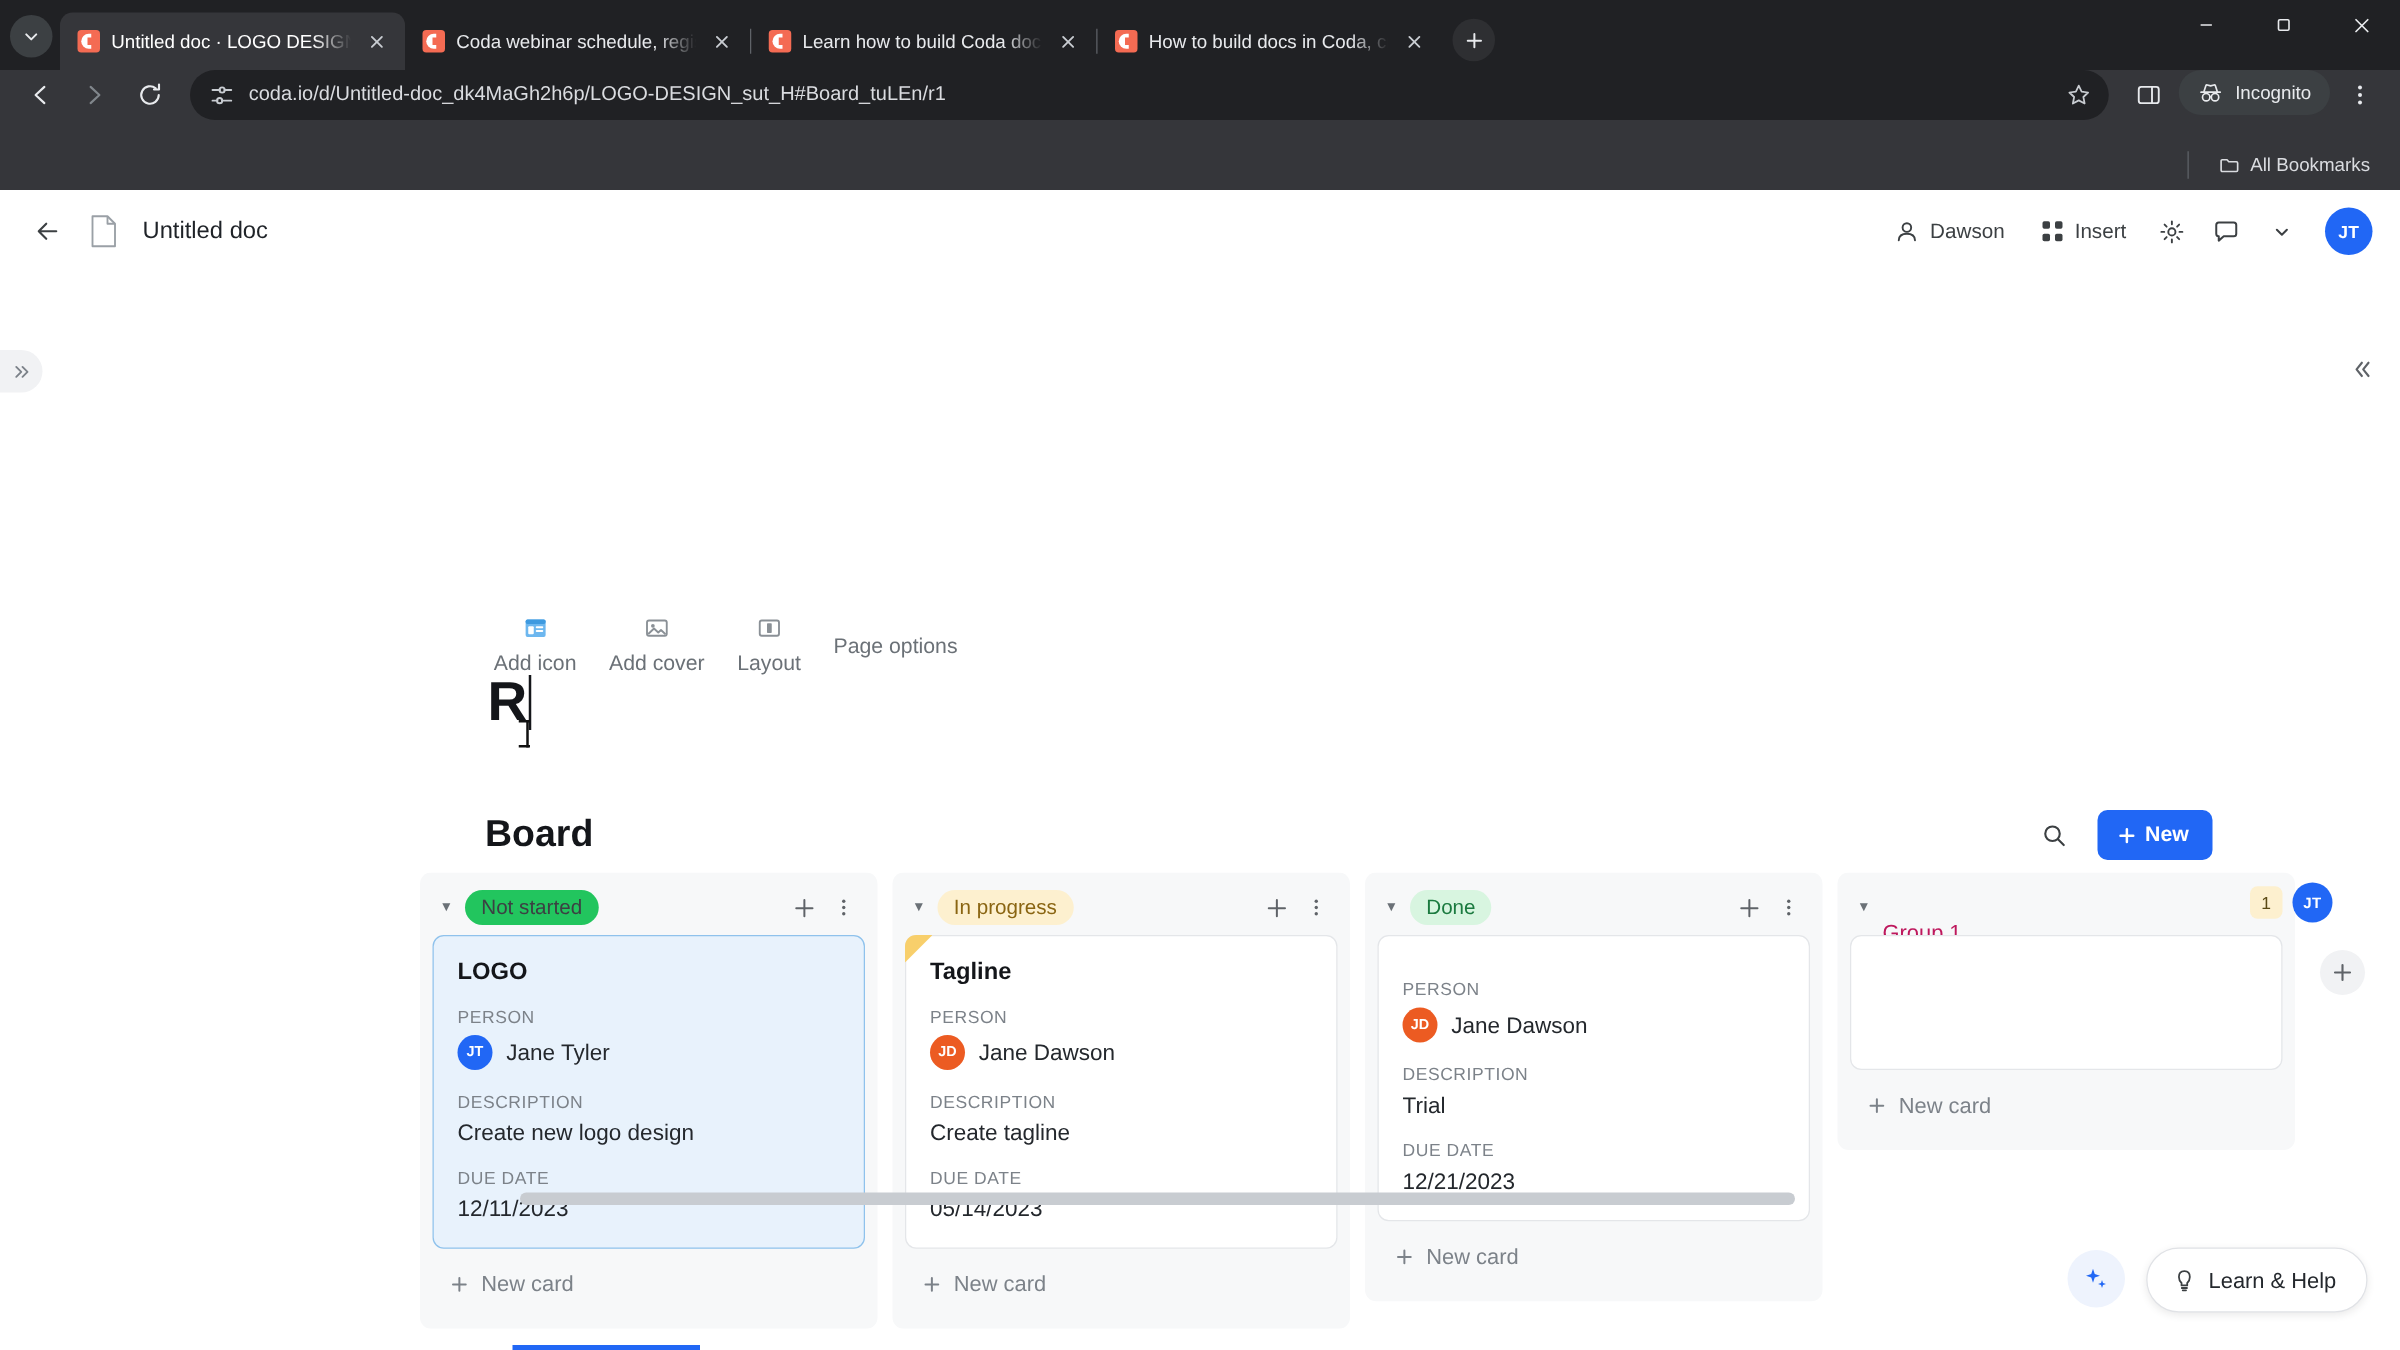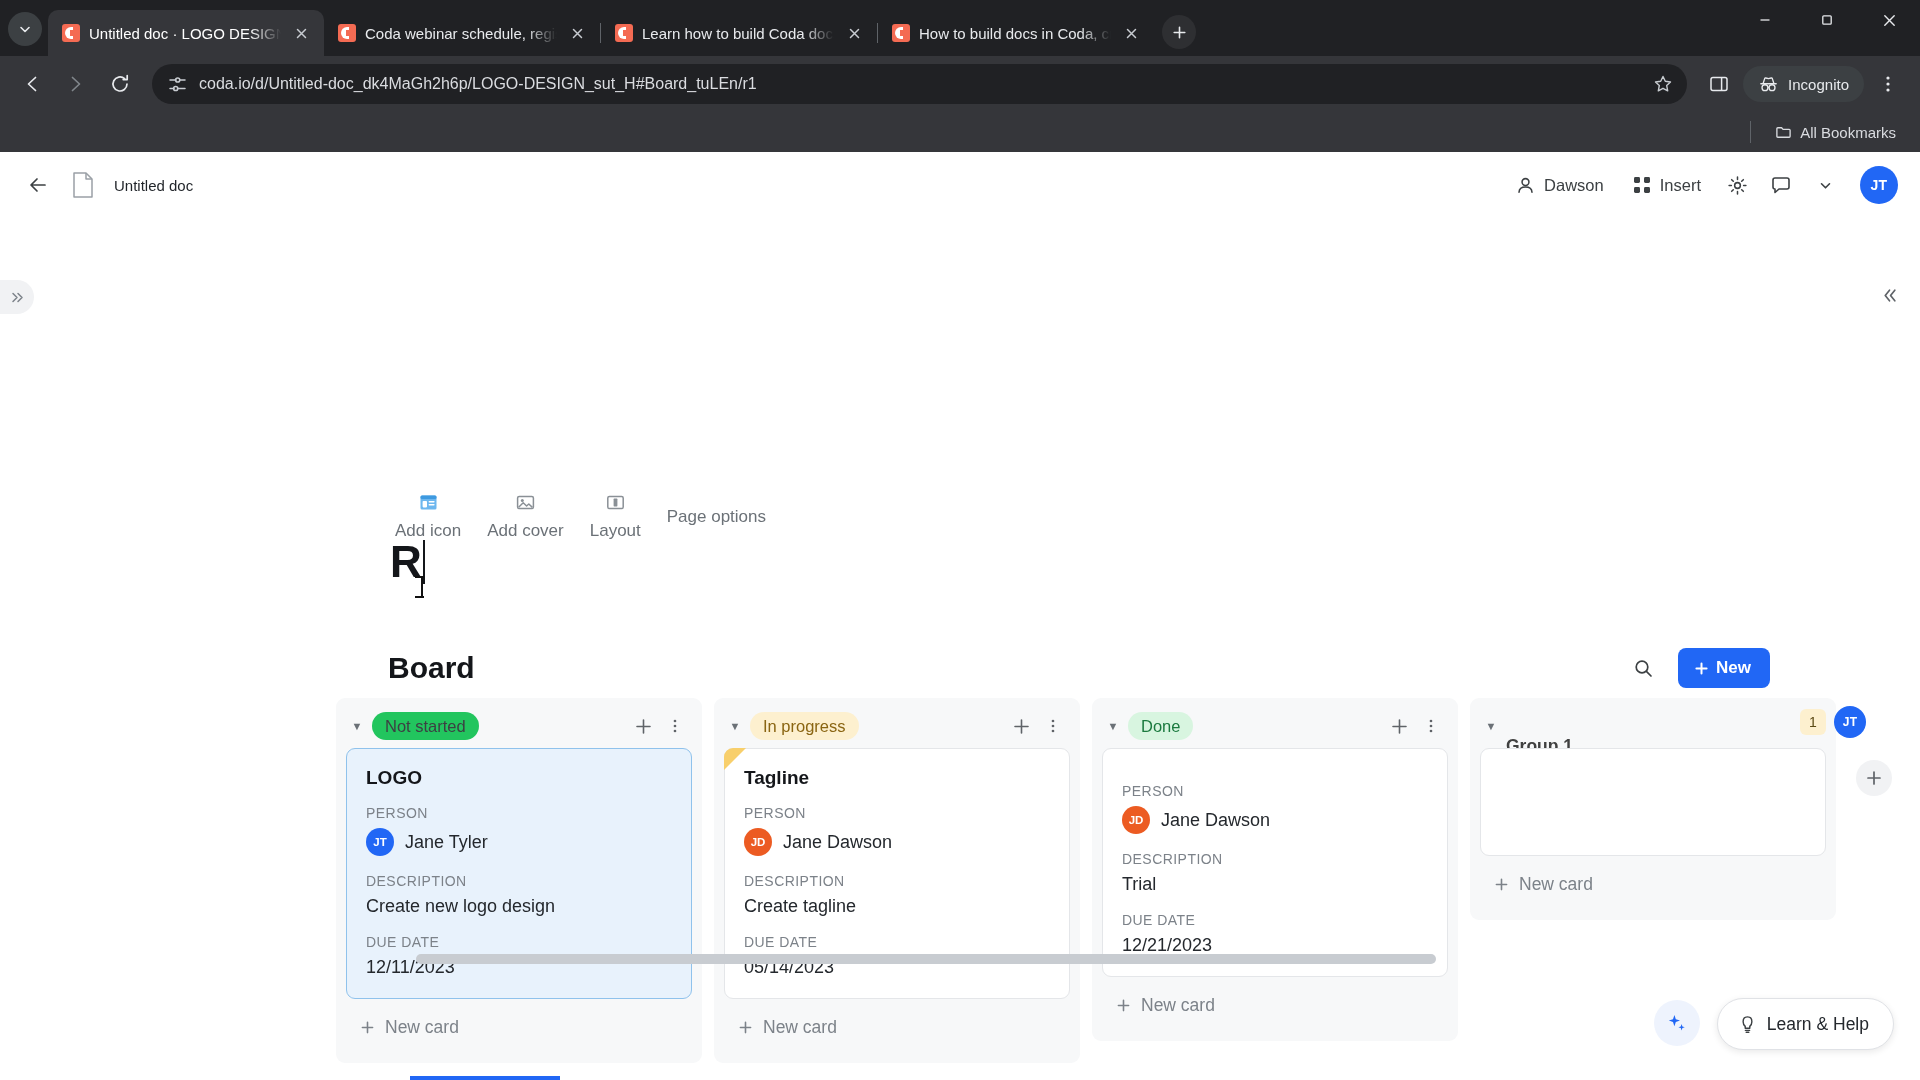--- a/index.html
+++ b/index.html
@@ -87,21 +87,21 @@
     height: 100%; flex-shrink: 0;
   }
   .win-btn {
     width: 62px; height: 40px;
     display: flex; align-items: center; justify-content: center;
   }
 
   .omnibox-row {
     height: 56px;
     background: #35363a;
-    display: flex; align-items: center;
+    display: flex; 
     padding: 0 12px;
     gap: 4px; flex-shrink: 0;
   }
   .nav-btn {
     width: 40px; height: 40px; border-radius: 20px;
     display: flex; align-items: center; justify-content: center;
     flex-shrink: 0;
   }
   .omnibox {
     flex: 1; height: 40px;
@@ -153,21 +153,21 @@
     width: 40px; height: 40px; border-radius: 6px;
     display: flex; align-items: center; justify-content: center;
     flex-shrink: 0;
   }
   .hdr-doc-icon {
     width: 34px; height: 34px;
     display: flex; align-items: center; justify-content: center;
     margin-left: 8px; flex-shrink: 0;
   }
   .hdr-title {
-    font-size: 15px; color: #1f2328; font-weight: 400;
+    font-size: 19px; color: #1f2328; font-weight: 400;
     margin-left: 14px; white-space: nowrap;
   }
   .hdr-right {
     margin-left: auto; display: flex; align-items: center; gap: 6px;
   }
   .hdr-btn {
     display: flex; align-items: center; gap: 8px;
     height: 38px; padding: 0 11px; border-radius: 7px;
     font-size: 16.5px; color: #3c4043;
     white-space: nowrap;
@@ -279,21 +279,21 @@
   .col-caret {
     color: #6b7177; font-size: 11px; width: 18px;
     display: flex; align-items: center; justify-content: center;
   }
   .col-chip {
     height: 28px; border-radius: 14px;
     display: flex; align-items: center;
     padding: 0 13px;
     font-size: 16.5px; font-weight: 500;
   }
-  .col-plain-title { font-size: 17.5px; font-weight: 700; color: #404040; margin-top: 40px; }
+  .col-plain-title { font-size: 17.5px; font-weight: 400; color: #be185d; margin-top: 40px; }
   .col-head-right { margin-left: auto; display: flex; align-items: center; gap: 2px; }
   .col-icon-btn {
     width: 30px; height: 30px; border-radius: 6px;
     display: flex; align-items: center; justify-content: center;
     color: #5f6368;
   }
 
   .card {
     background: #fff;
     border: 1px solid #e4e6e9;

